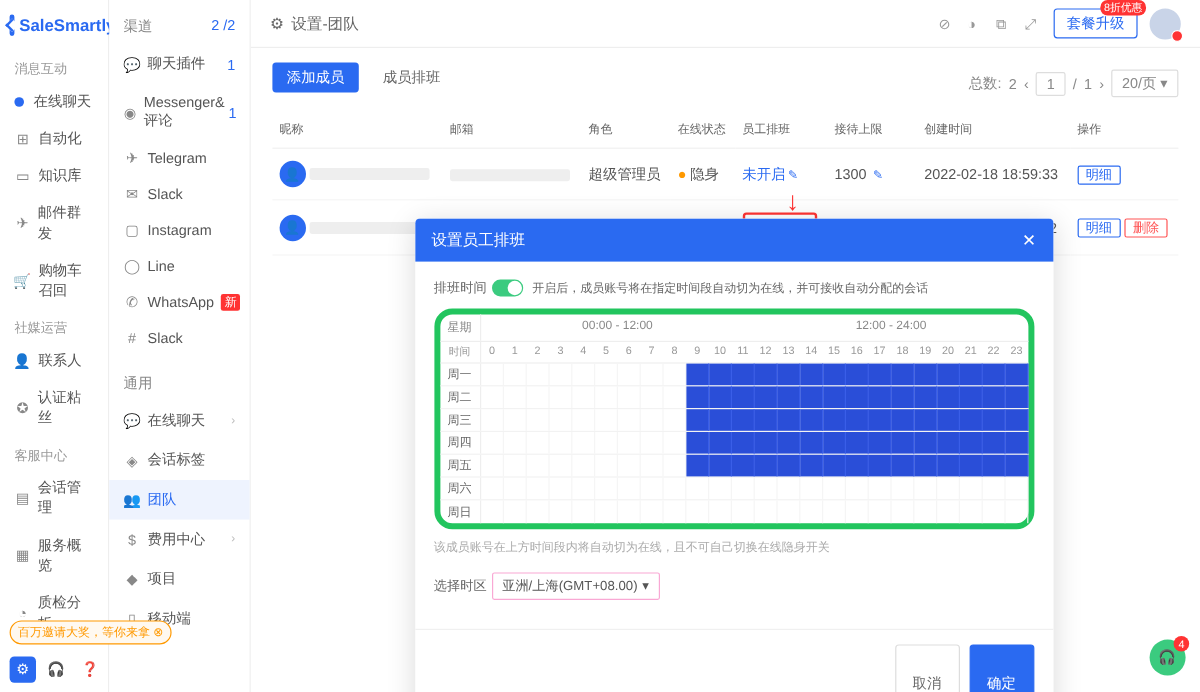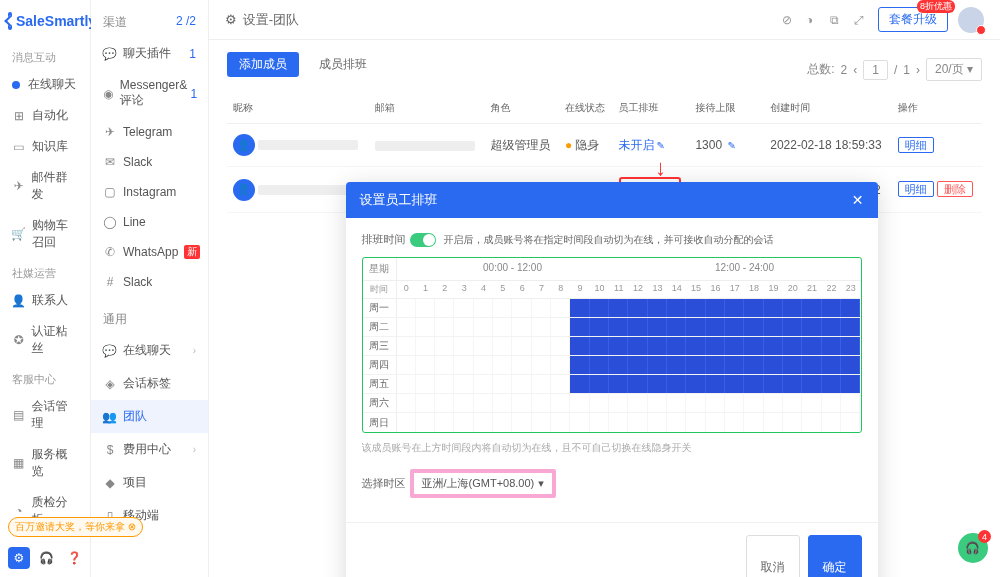--- a/index.html
+++ b/index.html
@@ -55,35 +55,35 @@
 .arrow-down{position:absolute;left:655px;top:155px;color:#f33;font-size:22px;pointer-events:none}
 .modal-backdrop{position:absolute;left:223px;top:0;right:0;bottom:0;display:flex;justify-content:center;align-items:flex-start;pointer-events:none}
 .modal{width:532px;background:#fff;border-radius:4px;box-shadow:0 4px 24px rgba(0,0,0,.15);margin-top:182px;pointer-events:auto;overflow:hidden}
 .modal-head{background:#2a6af1;color:#fff;padding:9px 14px;display:flex;justify-content:space-between;align-items:center;font-size:13px}
 .modal-head .x{cursor:pointer;font-size:14px}
 .modal-body{padding:14px 16px;font-size:11px;color:#666}
 .row{display:flex;align-items:center;margin-bottom:10px}
 .row .lbl{width:48px;color:#666}
 .toggle{width:26px;height:14px;background:#3bcb7f;border-radius:7px;position:relative;margin-right:8px}
 .toggle::after{content:"";position:absolute;right:1px;top:1px;width:12px;height:12px;background:#fff;border-radius:50%}
-.sched{border:1px solid #22c55e;border-radius:3px}
+.sched{border:5px solid #22c55e;border-radius:15px}
 .sched-hrow{display:flex;border-bottom:1px solid #eee}
 .sched-hrow .c{flex:1;text-align:center;padding:4px 0;font-size:10px;color:#888}
 .sched-hrow .c:first-child{flex:0 0 34px;border-right:1px solid #eee}
 .hour-row{display:flex;border-bottom:1px solid #eee}
 .hour-row .c0{flex:0 0 34px;text-align:center;font-size:9px;color:#999;border-right:1px solid #eee;padding:2px 0}
 .hour-row .hc{flex:1;text-align:center;font-size:9px;color:#999;padding:2px 0}
 .day-row{display:flex;border-bottom:1px solid #f2f2f2;height:19px}
 .day-row:last-child{border-bottom:none}
 .day-row .dl{flex:0 0 34px;text-align:center;font-size:10px;color:#666;border-right:1px solid #eee;display:flex;align-items:center;justify-content:center}
 .day-row .cells{flex:1;display:flex}
 .day-row .cell{flex:1;border-right:1px solid #f5f5f5}
 .day-row .cell.on{background:#2a4ed8;border-right:1px solid #3a5ee8}
 .hint{color:#aaa;font-size:10px;margin-top:8px}
-.tz-select{border:4px solid #f9a8d4;padding:3px 8px;border-radius:2px;font-size:11px;color:#555;display:inline-flex;align-items:center;gap:4px}
+.tz-select{border:1px solid #f9a8d4;padding:3px 8px;border-radius:2px;font-size:11px;color:#555;display:inline-flex;align-items:center;gap:4px}
 .modal-foot{display:flex;justify-content:flex-end;gap:8px;padding:12px 16px;border-top:1px solid #f0f0f0}
 .mbtn{padding:23px 14px;border-radius:3px;font-size:12px;cursor:pointer}
 .mbtn.cancel{color:#666;background:#fff;border:1px solid #ddd}
 .mbtn.ok{background:#2a6af1;color:#fff;border:1px solid #2a6af1}
 .fab{position:absolute;right:12px;bottom:14px;width:30px;height:30px;border-radius:50%;background:#3bcb7f;display:flex;align-items:center;justify-content:center;color:#fff}
 .fab .n{position:absolute;top:-3px;right:-3px;background:#f33;color:#fff;font-size:9px;width:13px;height:13px;border-radius:50%;display:flex;align-items:center;justify-content:center}
 .tr-ic{width:14px;height:14px;display:inline-block;color:#999}
 </style>
 </head>
 <body>

